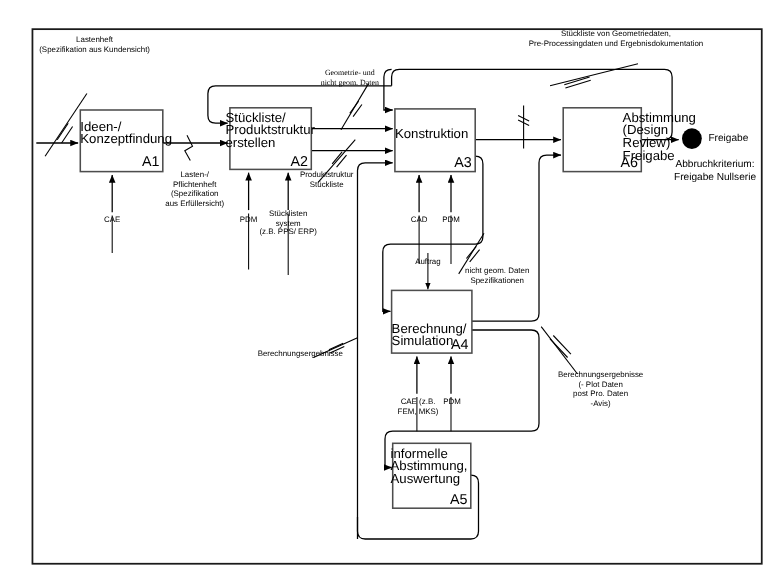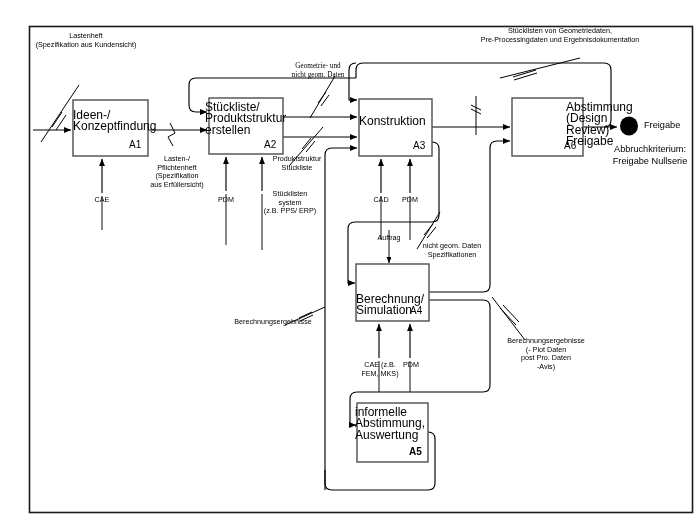--- a/index.html
+++ b/index.html
@@ -1,21 +1,21 @@
 <!DOCTYPE html>
 <html><head>
 <meta charset="utf-8">
 <style>
   html,body{margin:0;padding:0;background:#ffffff;}
   body{font-family:"Liberation Sans", sans-serif;}
   #stage{position:relative;width:700px;height:519px;background:#fff;overflow:hidden;}
   #stage svg{position:absolute;left:0;top:0;}
   .lbl{position:absolute;font-size:7.2px;line-height:8.6px;color:#000;text-align:center;white-space:pre-line;}
   .boxtitle{position:absolute;text-align:left;font-size:12px;line-height:11.4px;color:#000;white-space:pre-line;}
-  .boxcode{position:absolute;font-size:10px;color:#000;}
+  .boxcode{position:absolute;font-size:13px;color:#000;}
   .bigright{position:absolute;font-size:9.2px;line-height:11.6px;color:#000;white-space:pre-line;}
 </style>
 </head>
 <body>
 
 <div id="stage">
 
   <svg width="700" height="519">
     <defs>
       <marker id="ah" markerWidth="7" markerHeight="7" refX="6.2" refY="2.6" orient="auto">
@@ -149,62 +149,62 @@
   <div class="boxtitle" style="left:359px;top:116px;width:73px;">Konstruktion</div>
   <div class="boxcode" style="left:413px;top:140px;text-align:center;">A3</div>
 
   <div class="boxtitle" style="left:356px;top:274px;width:83px;margin-top:20px;">Berechnung/
 Simulation</div>
   <div class="boxcode" style="left:410px;top:305px;">A4</div>
 
   <div class="boxtitle" style="left:355px;top:407px;width:75px;">informelle
 Abstimmung,
 Auswertung</div>
-  <div class="boxcode" style="left:409px;top:446px;font-weight:bold;">A5</div>
+  <div class="boxcode" style="left:409px;top:446px;">A5</div>
 
   <div class="boxtitle" style="left:522px;top:102px;width:77px;margin-left:44px;">Abstimmung
 (Design Review)
 Freigabe</div>
   <div class="boxcode" style="left:564px;top:140px;">A6</div>
 
   <div class="lbl" style="left:146px;top:155px;width:62px;">Lasten-/
 Pflichtenheft
 (Spezifikation
 aus Erfüllersicht)</div>
 
   <div class="lbl" style="left:6px;top:32px;width:160px;">Lastenheft
 (Spezifikation aus Kundensicht)</div>
 
   <div class="lbl" style="left:275px;top:62px;width:86px;font-family:Liberation Serif, serif;">Geometrie- und
 nicht geom. Daten</div>
 
   <div class="lbl" style="left:264px;top:155px;width:66px;">Produktstruktur
 Stückliste</div>
 
-  <div class="lbl" style="left:430px;top:27px;width:260px;">Stücklisten von Geometriedaten,
+  <div class="lbl" style="left:430px;top:27px;width:260px;">Stückliste von Geometriedaten,
 Pre-Processingdaten und Ergebnisdokumentation</div>
 
 
   <div class="lbl" style="left:412px;top:242px;width:80px;">nicht geom. Daten
 Spezifikationen</div>
 
   <div class="lbl" style="left:367px;top:234px;width:44px;">Auftrag</div>
 
   <div class="lbl" style="left:228px;top:318px;width:90px;">Berechnungsergebnisse</div>
 
   <div class="lbl" style="left:498px;top:337px;width:96px;">Berechnungsergebnisse
 (- Plot Daten
 post Pro. Daten
 -Avis)</div>
 
   <div class="lbl" style="left:82px;top:196px;width:40px;">CAE</div>
 
   <div class="lbl" style="left:206px;top:196px;width:40px;">PDM</div>
 
-  <div class="lbl" style="left:216px;top:190px;width:68px;padding-left:40px;">Stücklisten
+  <div class="lbl" style="left:228px;top:190px;width:68px;">Stücklisten
 system
 (z.B. PPS/ ERP)</div>
 
   <div class="lbl" style="left:361px;top:196px;width:40px;">CAD</div>
 
   <div class="lbl" style="left:390px;top:196px;width:40px;">PDM</div>
 
   <div class="lbl" style="left:352px;top:361px;width:56px;text-align:center;">CAE (z.B.
 FEM, MKS)</div>
 

